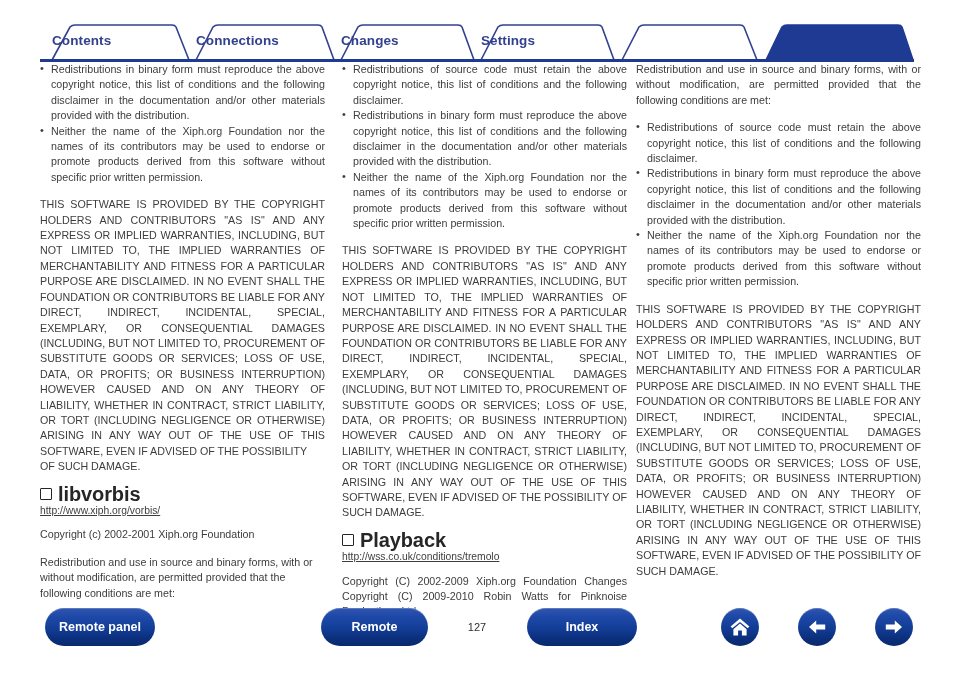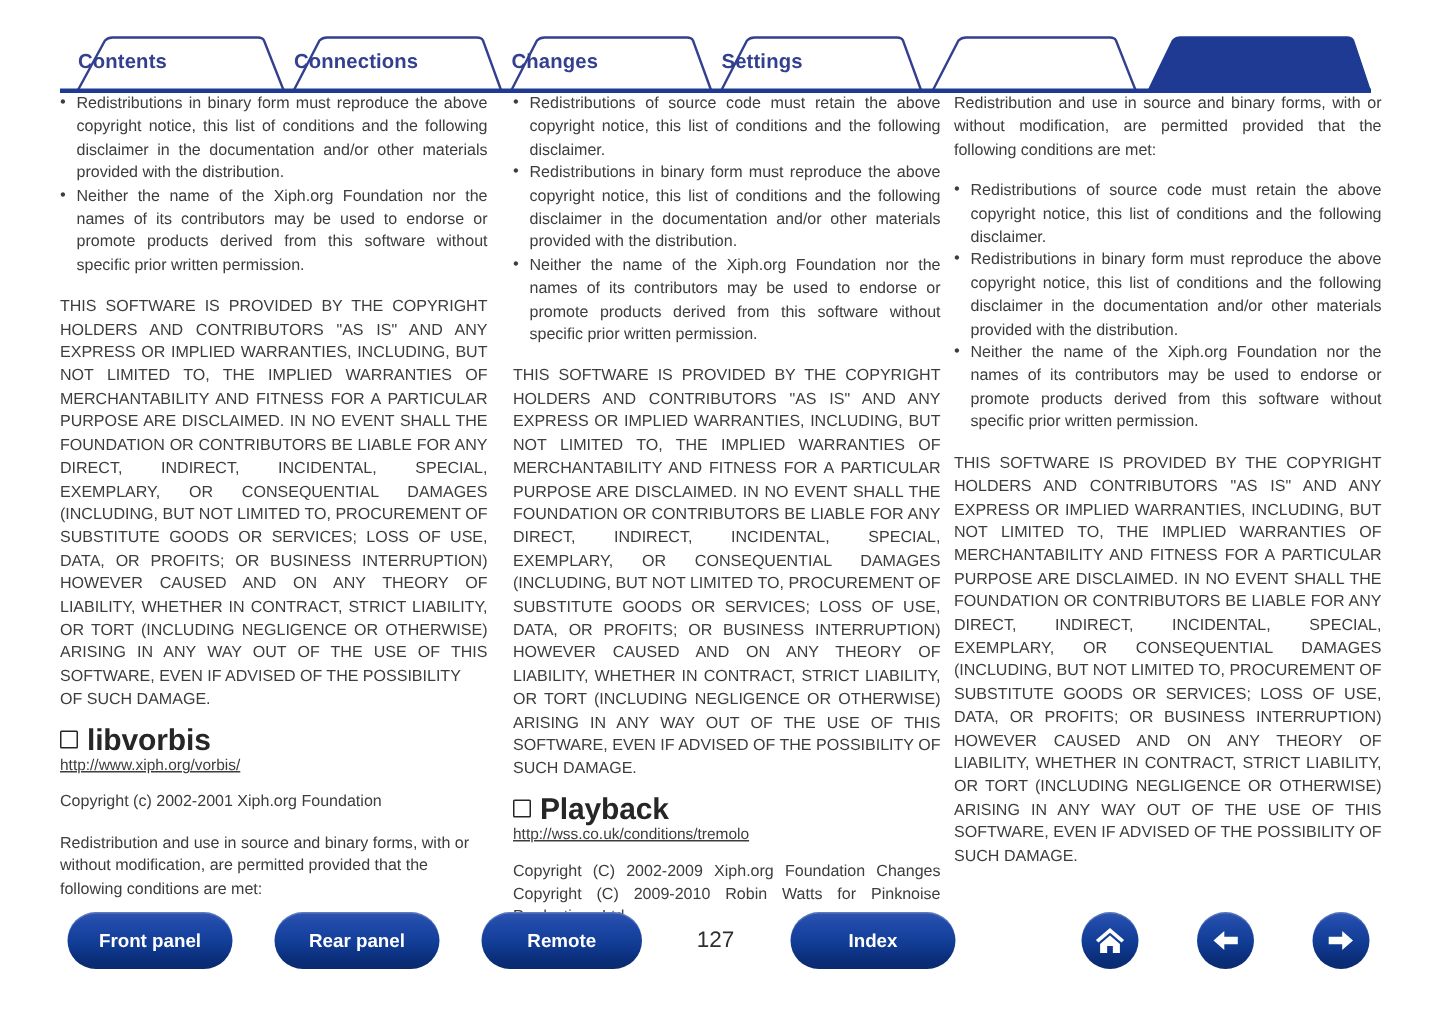--- a/index.html
+++ b/index.html
@@ -145,21 +145,21 @@
   #btn-index { left: 527px; width: 110px; }
 
   #pagenum {
     position: absolute;
     left: 452px;
     top: 0;
     width: 50px;
     height: 38px;
     line-height: 38px;
     text-align: center;
-    font-size: 15px;
+    font-size: 11px;
     color: #2f2f2f;
     font-weight: normal;
   }
 
   .circbtn {
     position: absolute;
     top: 0;
     width: 38px;
     height: 38px;
     border-radius: 50%;
@@ -239,22 +239,21 @@
     <ul class="bullets">
       <li>Redistributions of source code must retain the above copyright notice, this list of conditions and the following disclaimer.</li>
       <li>Redistributions in binary form must reproduce the above copyright notice, this list of conditions and the following disclaimer in the documentation and/or other materials provided with the distribution.</li>
       <li>Neither the name of the Xiph.org Foundation nor the names of its contributors may be used to endorse or promote products derived from this software without specific prior written permission.</li>
     </ul>
     <p class="para">THIS SOFTWARE IS PROVIDED BY THE COPYRIGHT HOLDERS AND CONTRIBUTORS "AS IS" AND ANY EXPRESS OR IMPLIED WARRANTIES, INCLUDING, BUT NOT LIMITED TO, THE IMPLIED WARRANTIES OF MERCHANTABILITY AND FITNESS FOR A PARTICULAR PURPOSE ARE DISCLAIMED. IN NO EVENT SHALL THE FOUNDATION OR CONTRIBUTORS BE LIABLE FOR ANY DIRECT, INDIRECT, INCIDENTAL, SPECIAL, EXEMPLARY, OR CONSEQUENTIAL DAMAGES (INCLUDING, BUT NOT LIMITED TO, PROCUREMENT OF SUBSTITUTE GOODS OR SERVICES; LOSS OF USE, DATA, OR PROFITS; OR BUSINESS INTERRUPTION) HOWEVER CAUSED AND ON ANY THEORY OF LIABILITY, WHETHER IN CONTRACT, STRICT LIABILITY, OR TORT (INCLUDING NEGLIGENCE OR OTHERWISE) ARISING IN ANY WAY OUT OF THE USE OF THIS SOFTWARE, EVEN IF ADVISED OF THE POSSIBILITY OF SUCH DAMAGE.</p>
   </div>
 </div>
 
 <div id="footer">
-  <div class="pillbtn" id="btn-front">Front panel</div>
-  <div class="pillbtn" id="btn-rear">Rear panel</div>
+  <div class="pillbtn" id="btn-front">Remote panel</div>
   <div class="pillbtn" id="btn-remote">Remote</div>
   <div id="pagenum">127</div>
   <div class="pillbtn" id="btn-index">Index</div>
 
   <div class="circbtn" id="btn-home">
     <svg width="22" height="22" viewBox="0 0 22 22">
       <path d="M11 2.6 L1.6 10.6 L3.3 12.3 L11 5.9 L18.7 12.3 L20.4 10.6 Z" fill="#ffffff"></path>
       <path d="M11 7.6 L4.4 13.3 L4.4 19.4 L9.1 19.4 L9.1 14.6 L12.9 14.6 L12.9 19.4 L17.6 19.4 L17.6 13.3 Z" fill="#ffffff"></path>
     </svg>
   </div>

